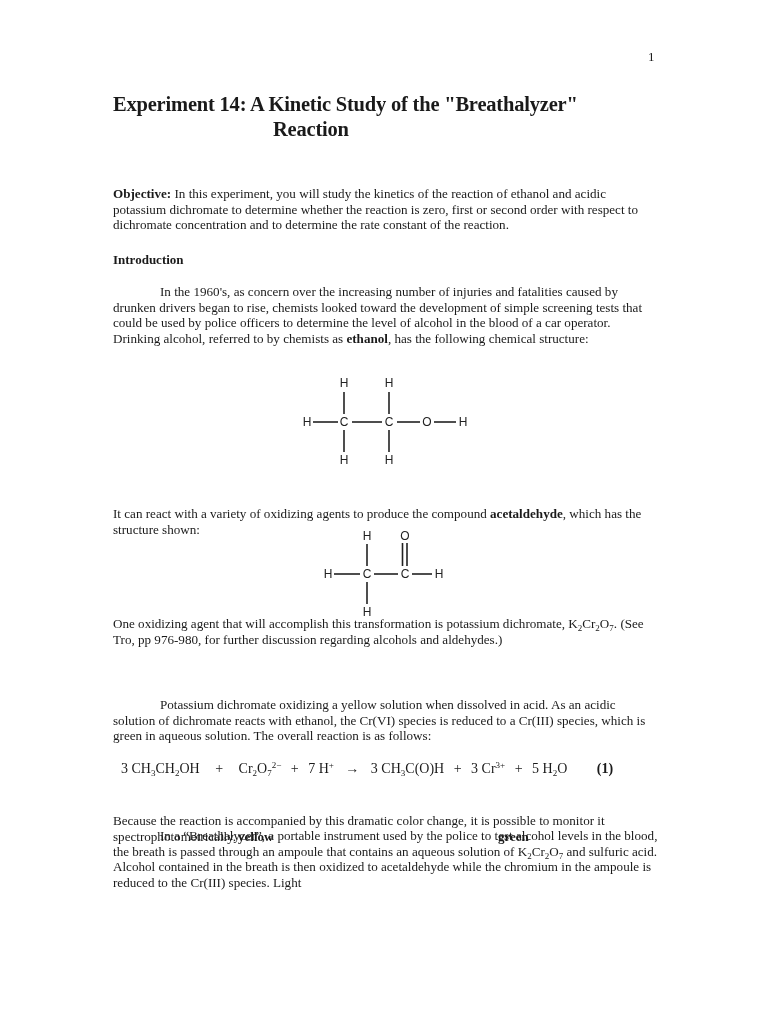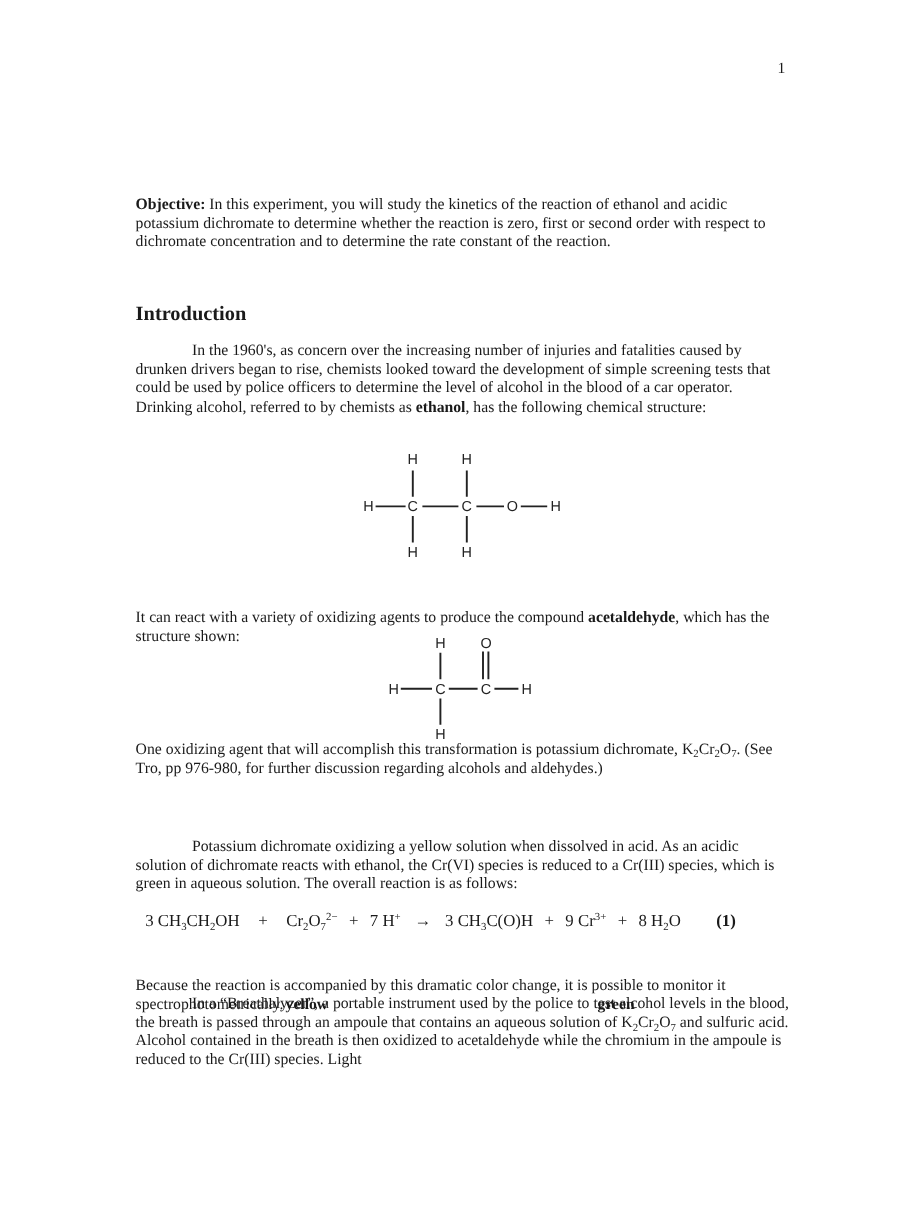--- a/index.html
+++ b/index.html
@@ -4,39 +4,41 @@
 <style>
   html, body { margin: 0; padding: 0; background: #ffffff; }
   body { width: 768px; height: 1024px; position: relative; overflow: hidden;
          font-family: "Liberation Serif", "DejaVu Serif", serif; color: #1a1a1a; }
   .page-num { position: absolute; left: 648px; top: 49px; font-size: 13px; }
   .title { position: absolute; left: 113px; top: 92px; width: 560px;
            font-weight: bold; font-size: 20.5px; line-height: 25px; letter-spacing: -0.2px; }
   .title .l2 { display: block; padding-left: 160px; }
   .text { position: absolute; left: 113px; width: 546px; font-size: 13.1px; line-height: 15.7px; }
   .indent { text-indent: 47px; }
-  .heading { position: absolute; left: 113px; font-size: 17px; font-weight: bold; }
+  .heading { position: absolute; left: 113px; font-size: 13px; font-weight: bold; }
   b { font-weight: bold; }
   sub, sup { font-size: 9px; line-height: 0; }
   sub { vertical-align: -3px; } sup { vertical-align: 5px; }
   .mol { position: absolute; font-family: "Liberation Sans", "DejaVu Sans", sans-serif; font-size: 11.5px; }
   .mol svg { display: block; }
   .eq { position: absolute; left: 121px; top: 761px; font-size: 14px; white-space: nowrap; }
   .eq span { display: inline-block; text-align: right; }
   .eq-lbl { position: absolute; top: 781px; font-size: 13px; font-weight: bold; margin-top: 48px; }
 </style>
 </head>
 <body>
 
 <div class="page-num">1</div>
 
 <div class="title">
+  <span>Experiment 14:  A Kinetic Study of the "Breathalyzer"</span>
+  <span class="l2">Reaction</span>
 </div>
 
-<div class="text" style="top:162px">
+<div class="text" style="top:186px">
   <b>Objective:</b><span>  In this experiment, you will study the kinetics of the reaction of ethanol and acidic potassium dichromate to determine whether the reaction is zero, first or second order with respect to dichromate concentration and to determine the rate constant of the reaction.</span>
 </div>
 
 <div class="heading" style="top:252px">Introduction</div>
 
 <div class="text indent" style="top:284px">
   <span>In the 1960's, as concern over the increasing number of injuries and fatalities caused by drunken drivers began to rise, chemists looked toward the development of simple screening tests that could be used by police officers to determine the level of alcohol in the blood of a car operator.  Drinking alcohol, referred to by chemists as </span><b>ethanol</b><span>, has the following chemical structure:</span>
 </div>
 
 <div class="mol" style="left:296px; top:372px;">
@@ -100,23 +102,23 @@
 
 <div class="eq">
   <span><span>3 CH</span><sub>3</sub><span>CH</span><sub>2</sub><span>OH</span></span>
   <span style="margin:0 12px">+</span>
   <span><span>Cr</span><sub>2</sub><span>O</span><sub>7</sub><sup>2−</sup></span>
   <span style="margin:0 6px">+</span>
   <span><span>7 H</span><sup>+</sup></span>
   <span style="margin:0 8px">→</span>
   <span><span>3 CH</span><sub>3</sub><span>C(O)H</span></span>
   <span style="margin:0 6px">+</span>
-  <span><span>9 Cr</span><sup>3+</sup></span>
+  <span><span>3 Cr</span><sup>3+</sup></span>
   <span style="margin:0 6px">+</span>
-  <span><span>8 H</span><sub>2</sub><span>O</span></span>
+  <span><span>5 H</span><sub>2</sub><span>O</span></span>
   <span style="margin-left:26px; font-weight:bold">(1)</span>
 </div>
 <div class="eq-lbl" style="left:238px">yellow</div>
 <div class="eq-lbl" style="left:498px">green</div>
 
 <div class="text" style="top:813px">Because the reaction is accompanied by this dramatic color change, it is possible to monitor it spectrophotometrically.</div>
 
 <div class="text indent" style="top:828px">
   <span>In a “Breathalyzer”, a portable instrument used by the police to test alcohol levels in the blood, the breath is passed through an ampoule that contains an aqueous solution of </span><span><span>K</span><sub>2</sub><span>Cr</span><sub>2</sub><span>O</span><sub>7</sub></span><span> and sulfuric acid.  Alcohol contained in the breath is then oxidized to acetaldehyde while the chromium in the ampoule is reduced to the Cr(III) species.  Light</span>
 </div>

